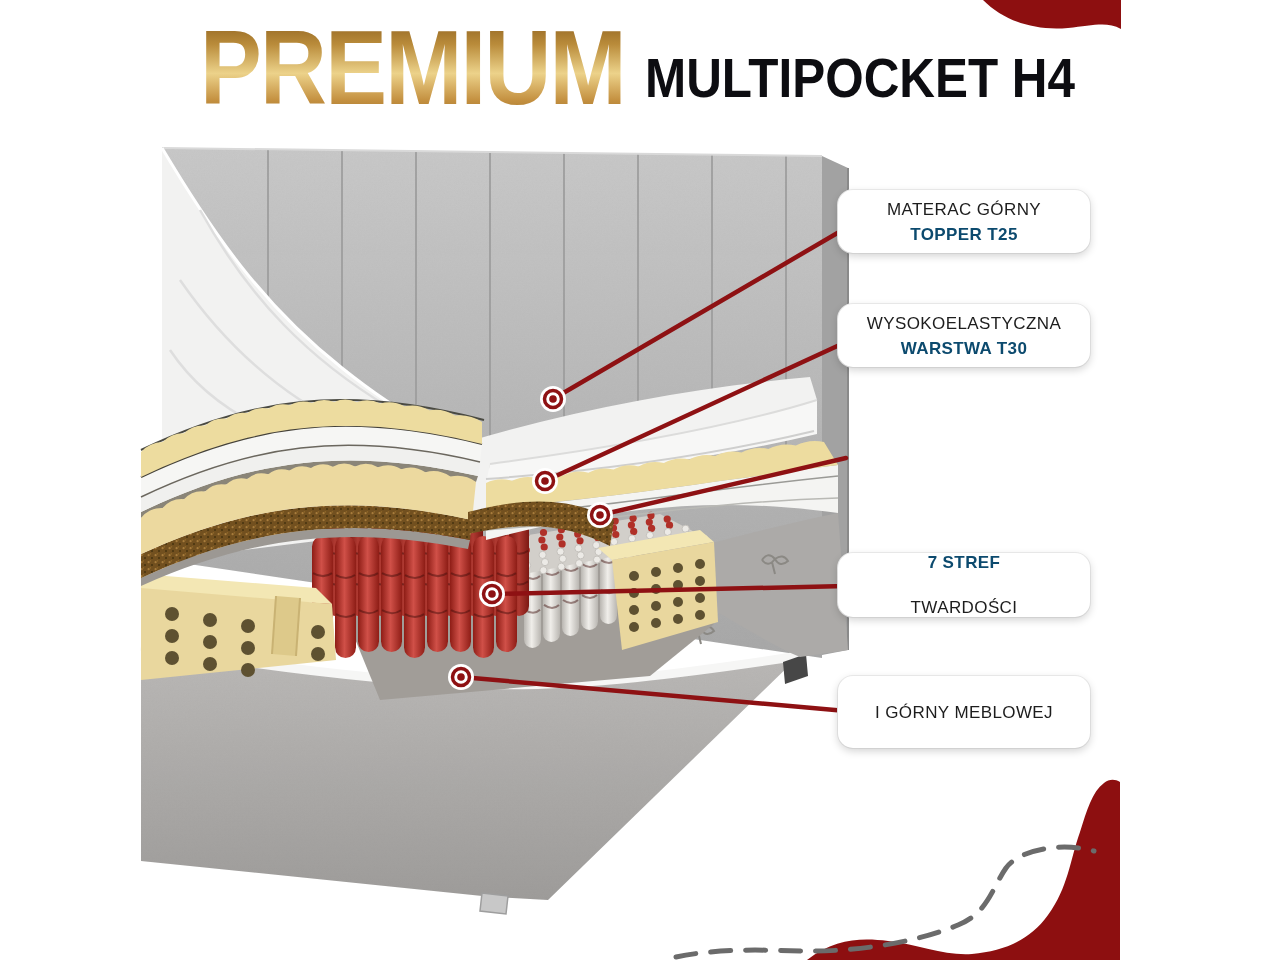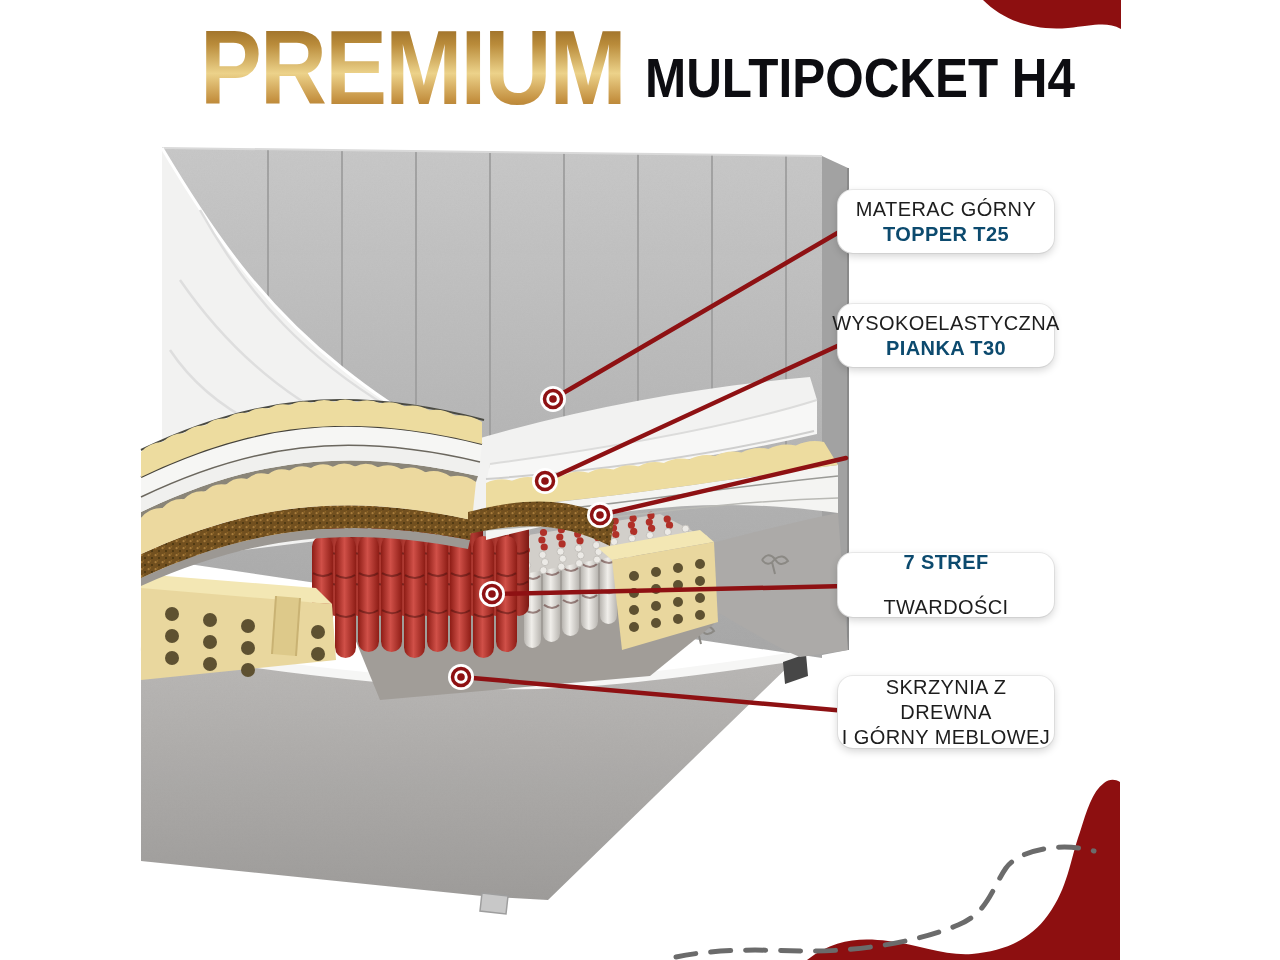--- a/index.html
+++ b/index.html
@@ -1,22 +1,22 @@
 <!DOCTYPE html>
 <html><head>
 <meta charset="utf-8">
 <style>
   html,body{margin:0;padding:0;background:#fff;}
   .stage{position:relative;width:1280px;height:960px;overflow:hidden;background:#fff;
          font-family:"Liberation Sans",sans-serif;text-decoration:underline;}
   .stage svg{position:absolute;left:0;top:0;}
-  .callout{position:absolute;left:838px;width:216px;background:#fff;border-radius:15px;
+  .callout{position:absolute;left:838px;width:252px;background:#fff;border-radius:15px;
            box-shadow:0 3px 8px rgba(0,0,0,.18),0 0 0 1px #f0f0f0;
            display:flex;flex-direction:column;justify-content:center;align-items:center;
-           text-align:center;font-size:20px;line-height:25px;letter-spacing:.4px;color:#1d1d1d;
+           text-align:center;font-size:17px;line-height:25px;letter-spacing:.4px;color:#1d1d1d;
            z-index:5;}
   .callout .gold{color:#0c4a6e;font-weight:bold;}
   .c1{top:190px;height:63px;} .c2{top:304px;height:63px;} .c3{top:423px;height:64px;}
   .c4{top:553px;height:64px;gap:20px;} .c5{top:676px;height:72px;}
 </style>
 </head>
 <body>
 
 <div class="stage">
 
@@ -388,24 +388,23 @@
   <text x="200" y="104" font-size="105" font-weight="bold" letter-spacing="-2" fill="url(#goldGrad)" textLength="425" lengthAdjust="spacingAndGlyphs">PREMIUM</text>
   <text x="645" y="97" font-size="55" font-weight="bold" fill="#0d0d11" textLength="430" lengthAdjust="spacingAndGlyphs">MULTIPOCKET H4</text>
 </svg>
 
 <div class="callout c1">
   <div>MATERAC GÓRNY</div>
   <div class="gold">TOPPER T25</div>
 </div>
 <div class="callout c2">
   <div>WYSOKOELASTYCZNA</div>
-  <div class="gold">PIANKA T30</div>
+  <div class="gold">WARSTWA T30</div>
 </div>
 <div class="callout c4">
   <div class="gold">7 STREF</div>
   <div>TWARDOŚCI</div>
 </div>
 <div class="callout c5">
-  <div>SKRZYNIA Z DREWNA</div>
   <div>I GÓRNY MEBLOWEJ</div>
 </div>
 
 </div>
 
 </body></html>

